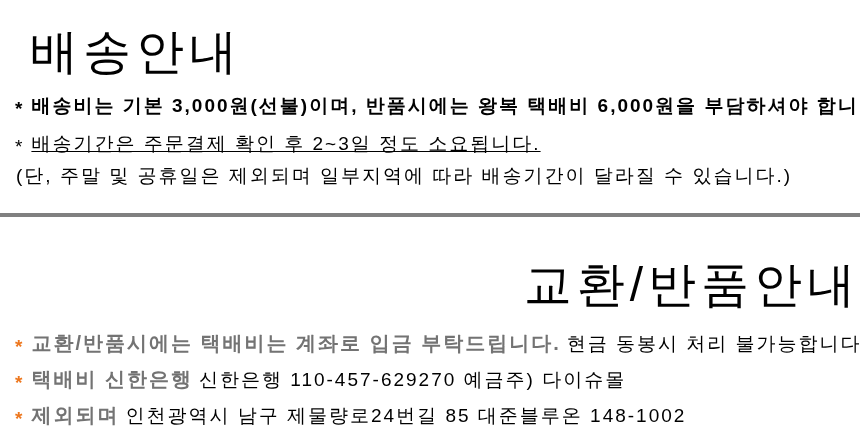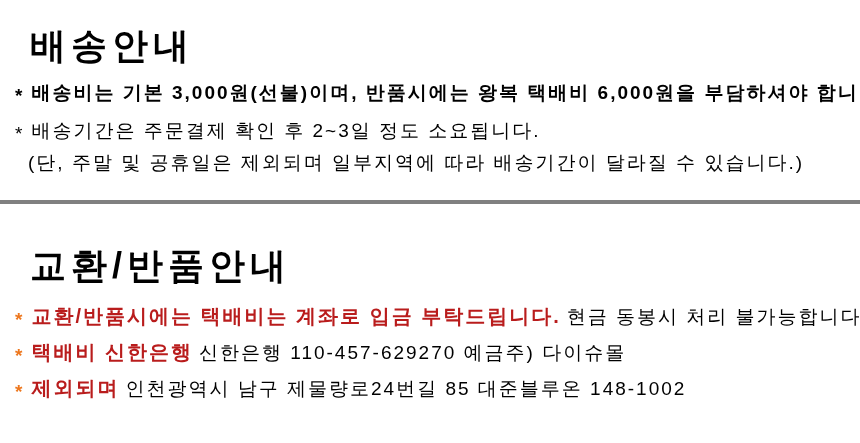--- a/index.html
+++ b/index.html
@@ -9,61 +9,61 @@
   }
   body {
     width: 860px;
     height: 443px;
     overflow: hidden;
     font-family: "Liberation Sans", sans-serif;
     color: #000000;
   }
   .section-title {
     margin: 26px 0 0 30px;
-    font-size: 36px;
-    font-weight: bold;
+    font-size: 48px;
+    font-weight: normal;
     letter-spacing: 5px;
     line-height: 1.1;
     white-space: nowrap;
   }
   .shipping-lines { margin-top: 16px; }
   .info-line {
     padding-left: 15px;
     font-size: 19px;
     letter-spacing: 2px;
     line-height: 22px;
     white-space: nowrap;
   }
   .line-bold { font-weight: bold; margin-bottom: 16px; }
-  .line-regular { margin-bottom: 10px; }
-  .line-paren { padding-left: 28px; }
+  .line-regular { margin-bottom: 10px; text-decoration: underline; }
+  .line-paren { padding-left: 16px; }
   .bullet {
     display: inline-block;
     transform: translateY(3px);
     margin-right: 7px;
   }
   .divider {
     height: 4px;
     background: #808080;
     border: none;
     margin: 26px 0 0 0;
     width: 860px;
   }
-  .exchange-title { margin-top: 42px; }
+  .exchange-title { margin-top: 42px; text-align: right; }
   .exchange-rows { margin-top: 20px; }
   .exchange-row {
     padding-left: 15px;
     font-size: 19px;
     letter-spacing: 2px;
     line-height: 23px;
     margin-bottom: 13px;
     white-space: nowrap;
   }
   .accent {
-    color: #b91c1c;
+    color: #737373;
     font-weight: bold;
     font-size: 20px;
   }
   .accent-bullet {
     color: #ED771E;
     font-weight: bold;
   }
   .row-text { margin-left: 6px; }
 </style>
 </head>

